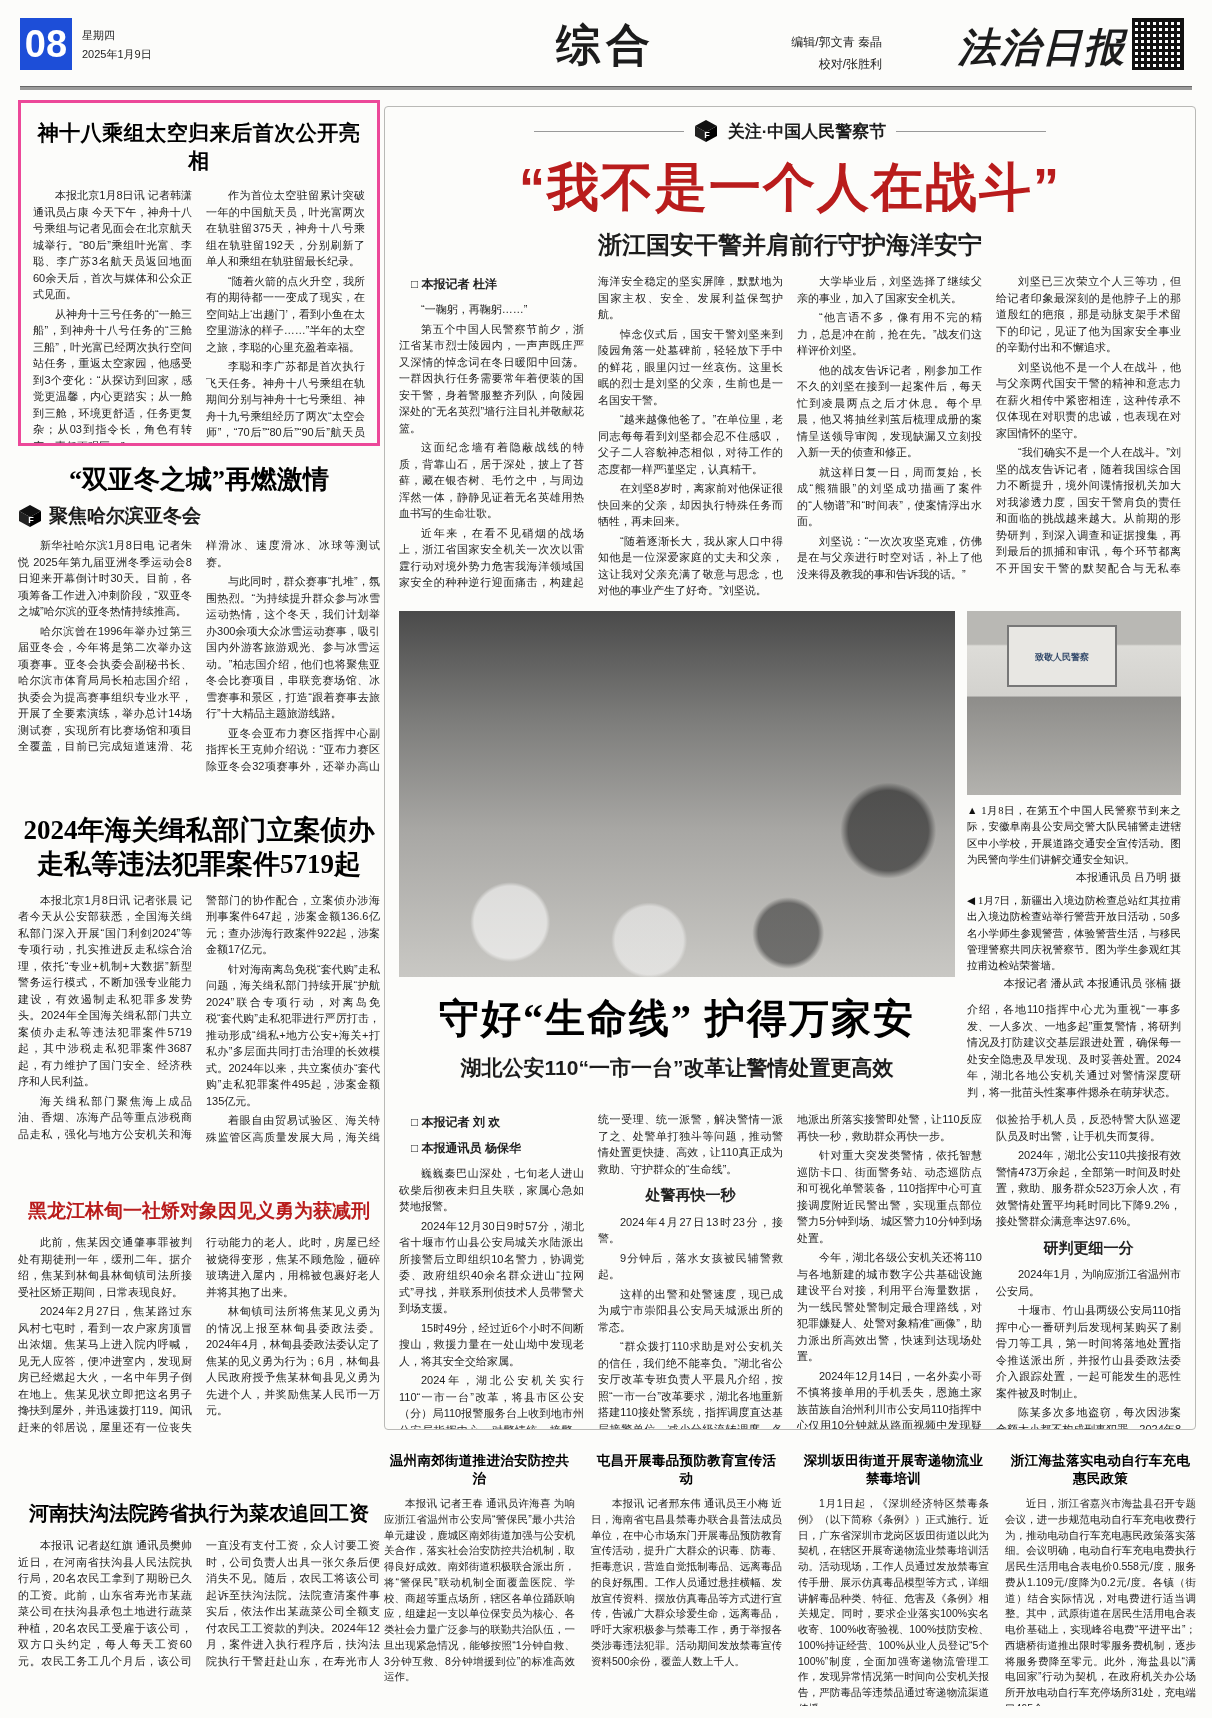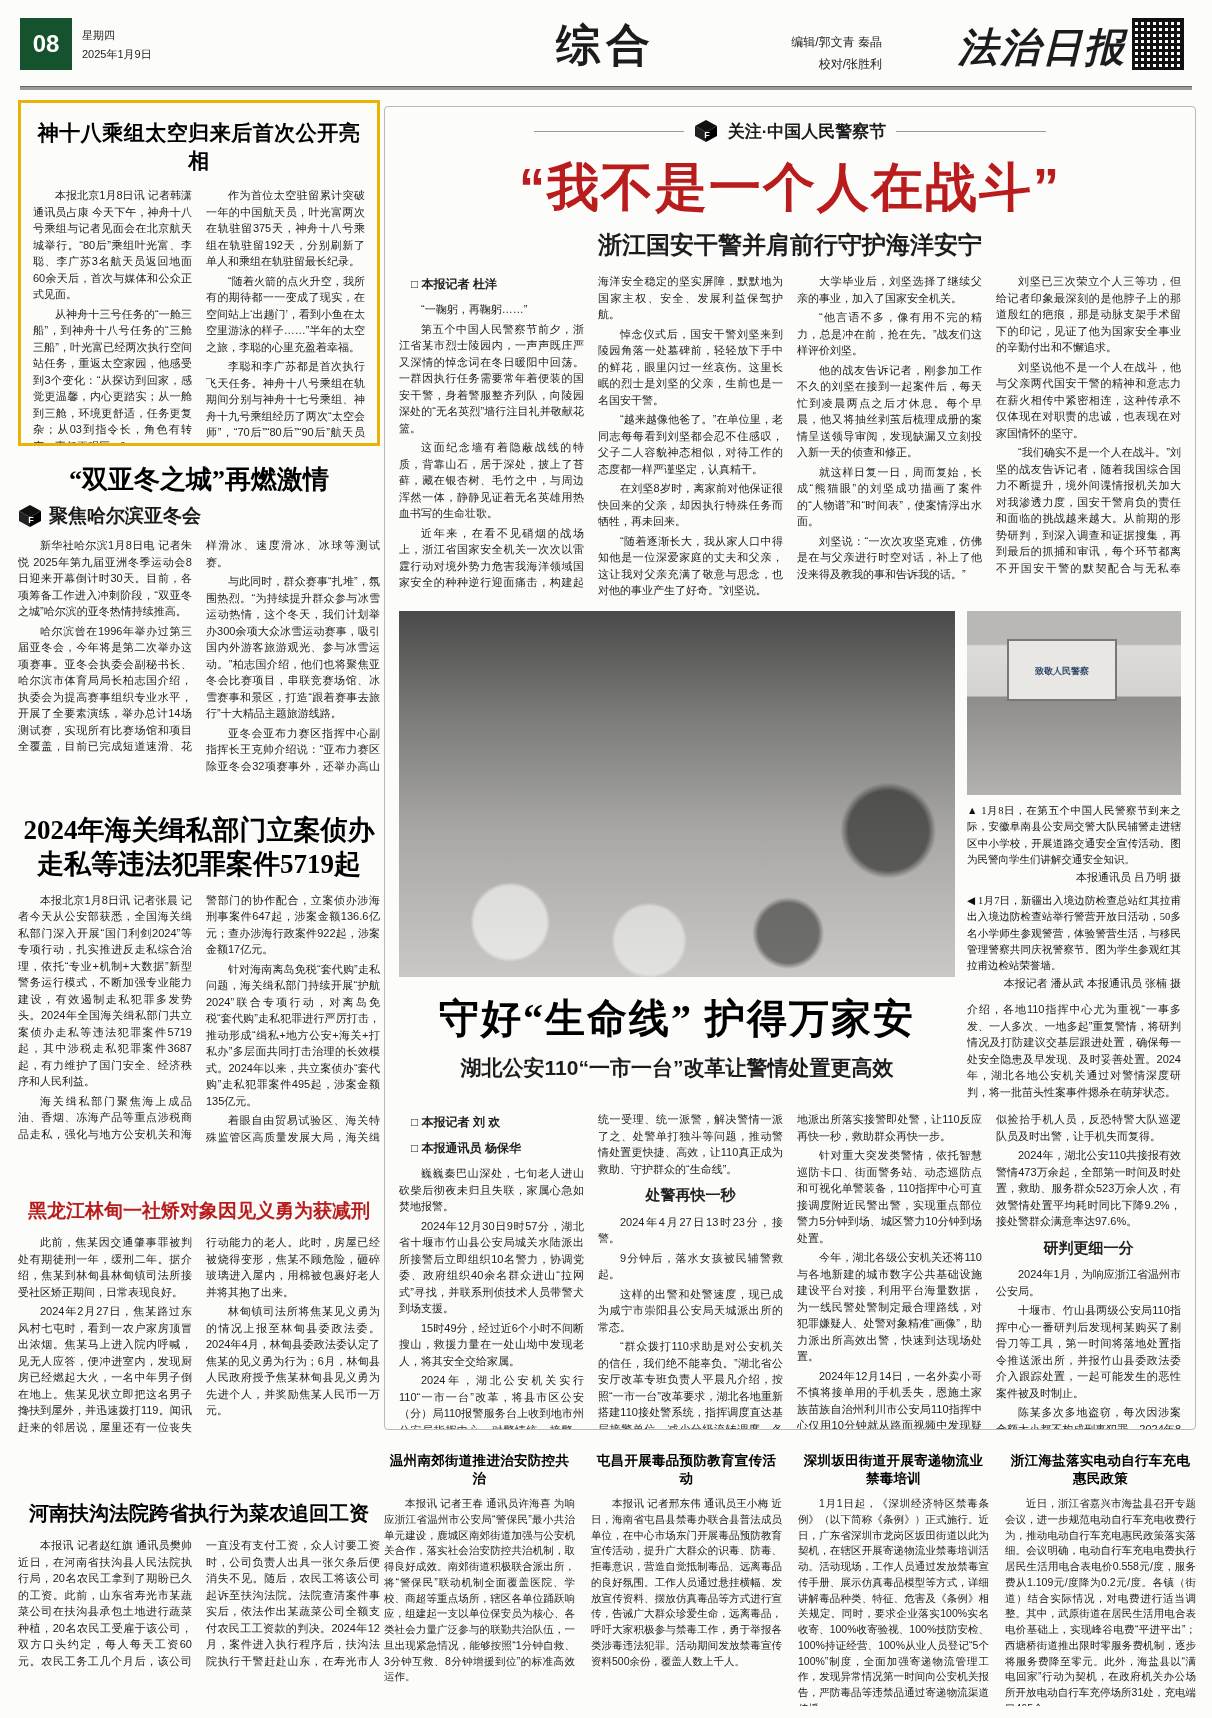--- a/index.html
+++ b/index.html
@@ -4,22 +4,22 @@
 <style>
   * { margin:0; padding:0; box-sizing:border-box; }
   html,body { background:#e8e8e6; }
   .page {
     position:relative; width:1212px; height:1718px; margin:0 auto;
     background:#fcfcfa; color:#1c1c1c; overflow:hidden;
     font-family:"Liberation Sans","DejaVu Sans",sans-serif;
   }
   
   .hdr { position:absolute; left:20px; top:14px; right:20px; height:66px; }
-  .pagenum { position:absolute; left:0; top:4px; width:52px; height:52px; background:#14532d; color:#fff;
-    font-weight:bold; font-size:24px; display:flex; align-items:center; justify-content:center;
+  .pagenum { position:absolute; left:0; top:4px; width:52px; height:52px; background:#1d4ed8; color:#fff;
+    font-weight:bold; font-size:38px; display:flex; align-items:center; justify-content:center;
     font-family:"Liberation Sans",sans-serif; }
   .dateblk { position:absolute; left:62px; top:12px; font-size:11px; line-height:1.7; color:#222; }
   .section-title { position:absolute; left:50%; transform:translateX(-50%); top:2px;
     font-size:44px; font-weight:900; letter-spacing:6px; font-family:"Liberation Sans","DejaVu Sans",sans-serif; }
   .editors { position:absolute; right:310px; top:18px; text-align:right; font-size:12px; line-height:1.8; color:#222; }
   .masthead { position:absolute; right:66px; top:6px; font-family:"DejaVu Serif","Liberation Serif",serif;
     font-size:40px; font-weight:900; font-style:italic; letter-spacing:2px; }
   .qr { position:absolute; right:8px; top:4px; width:52px; height:52px;
     background-image:
       repeating-linear-gradient(0deg,#111 0 3px,transparent 3px 6px),
@@ -33,21 +33,21 @@
   .cols2 { column-count:2; column-gap:14px; }
   .cols4 { column-count:4; column-gap:14px; }
   .serif-head { font-family:"Liberation Serif","DejaVu Serif",serif; font-weight:900; color:#000; }
   .sans-head { font-family:"Liberation Sans","DejaVu Sans",sans-serif; font-weight:900; color:#b91c1c; }
   .kicker { display:flex; align-items:center; gap:7px; font-weight:900; font-size:19px; margin:6px 0 8px 0; }
   .cube { width:24px; height:24px; flex:0 0 24px; }
 
   
   .left-rail { position:absolute; left:18px; top:100px; width:362px; height:1604px; }
   .art-box { overflow:hidden; }
-  .red-box { border:3px solid #eab308; padding:10px 12px; height:346px; }
+  .red-box { border:3px solid #ec4899; padding:10px 12px; height:346px; }
   .red-box h1 { font-size:21px; text-align:center; margin:6px 0 12px 0; letter-spacing:0.5px; }
   .art-b { margin-top:16px; height:326px; }
   .art-b h1 { font-size:26px; text-align:center; margin-bottom:6px; }
   .art-c { margin-top:26px; height:348px; }
   .art-c h1 { font-size:27px; text-align:center; line-height:1.25; margin-bottom:10px; }
   .art-d { margin-top:36px; height:272px; }
   .art-d h1 { font-size:19px; text-align:center; margin-bottom:10px; }
   .art-e { margin-top:30px; height:186px; }
   .art-e h1 { font-size:20px; text-align:center; margin-bottom:10px; }
 
@@ -73,21 +73,21 @@
   }
   .g-head { margin-top:14px; text-align:center; }
   .g-head h1 { font-size:40px; letter-spacing:2px; }
   .g-head h2 { font-size:21px; font-weight:700; margin-top:8px; font-family:"Liberation Sans",sans-serif; }
   .mid-right { flex:1; display:flex; flex-direction:column; overflow:hidden; }
   .photo-side { width:100%; height:184px;
     background:
       linear-gradient(180deg,#b9b8b4 0%,#b9b8b4 18%, #dddcd8 19%, #d3d2ce 46%, #8e8d8a 47%, #b3b2ae 100%),
       #b3b2ae;
   }
-  .photo-side .screen { position:relative; top:14px; left:40px; width:110px; height:62px; background:#e8e7e3; border:2px solid #777;margin-top:14px; }
+  .photo-side .screen { position:relative; top:14px; left:40px; width:110px; height:62px; background:#e8e7e3; border:2px solid #777; }
   .cap { font-size:10.5px; line-height:1.55; text-align:justify; margin-top:8px;
     font-family:"Liberation Serif","DejaVu Serif",serif; color:#111; }
   .credit { font-size:11px; font-weight:400; text-align:right; margin-top:2px; }
   .excerpt { font-size:11px; line-height:1.5; text-align:justify; margin-top:10px; overflow:hidden; flex:1; }
   .g-body { height:330px; margin-top:8px; }
   .subhead { text-align:center; font-size:15px; font-weight:900; margin:7px 0; font-family:"Liberation Sans",sans-serif; }
 
   
   .shorts { position:absolute; left:384px; top:1452px; width:812px; height:256px;
     display:grid; grid-template-columns:repeat(4,1fr); gap:16px; }

